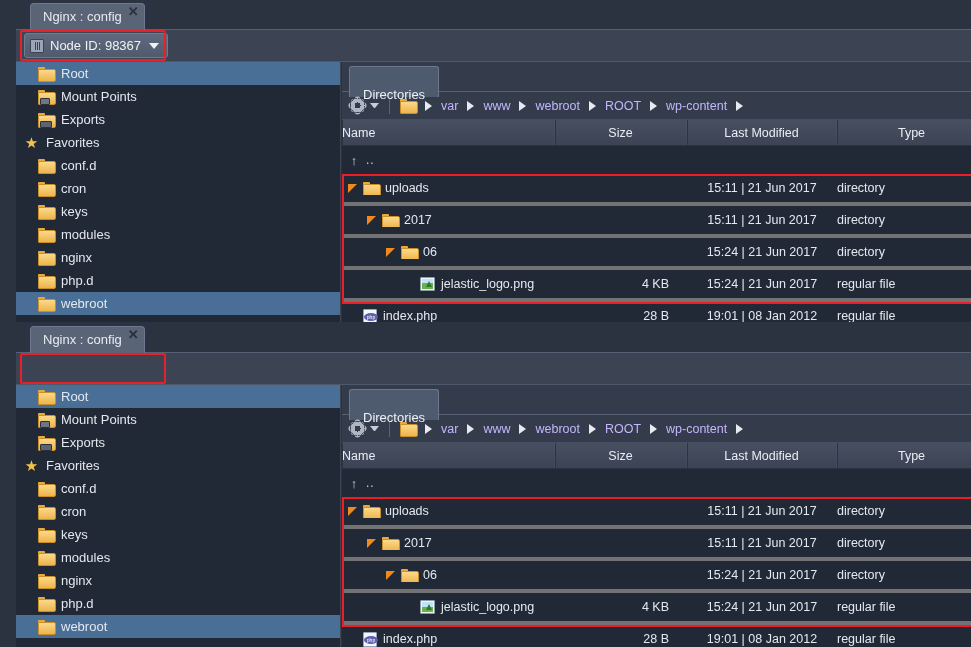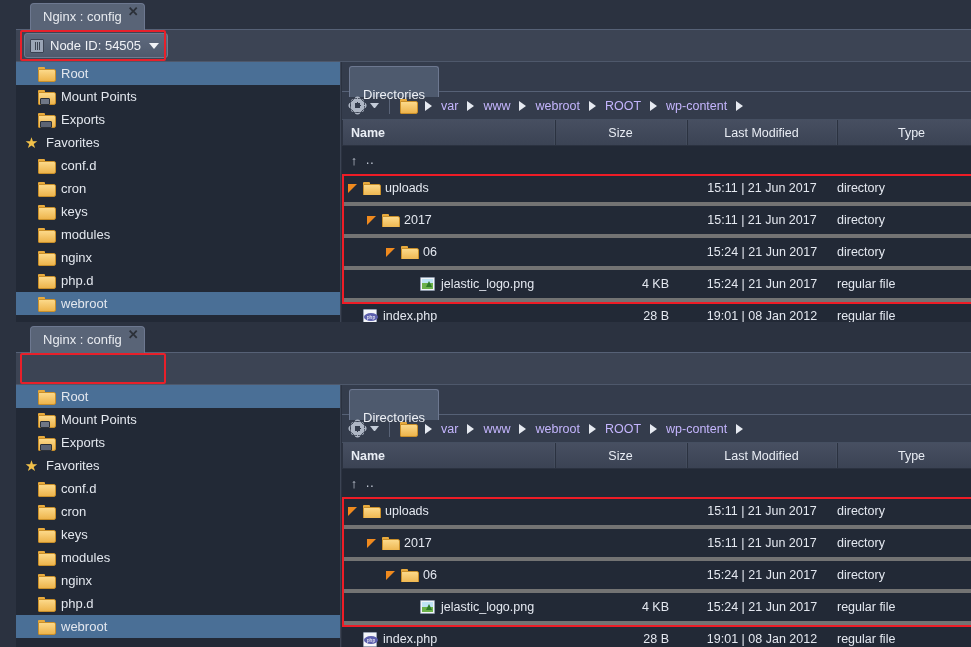--- a/index.html
+++ b/index.html
@@ -188,21 +188,21 @@
     display: flex; height: 26px;
     background: linear-gradient(#474f61, #3b4354);
     border-bottom: 1px solid #2b3240;
     color: #e9edf4; font-size: 12.5px;
   }
   .colhead > div {
     display: flex; align-items: center;
     border-right: 1px solid #59627440;
     box-shadow: 1px 0 0 #2b3240 inset;
   }
-  .ch-name  { width: 213px; padding-left: 9px; font-weight: bold; }
+  .ch-name  { width: 213px; padding-left: 0; }
   .ch-size  { width: 132px; justify-content: center; }
   .ch-mod   { width: 150px; justify-content: center; }
   .ch-type  { flex: 1; justify-content: center; border-right: none; }
 
   
   .filelist { position: relative; }
   .row {
     display: flex; height: 32px; align-items: center;
     border-bottom: 4px solid #737373;
     color: #e4e8f0; font-size: 12.5px;
@@ -277,21 +277,21 @@
       <div class="tabstrip">
         <div class="tab-doc"><span>Nginx : config</span><span class="tab-close">✕</span></div>
       </div>
       <div class="nodebar">
         <div class="node-btn">
           <span class="srv-ico">
             <i></i>
             <i></i>
             <i></i>
           </span>
-          <span>Node ID: 54505</span>
+          <span>Node ID: 98367</span>
           <span class="caret-d"></span>
         </div>
         <div class="node-outline"></div>
       </div>
       <div class="body-split" style="height: 260px;">
         <div class="side" style="height: 260px;">
           <div class="sb-item child sel">
             <span class="ico-folder"></span>
             <span>Root</span>
           </div>

